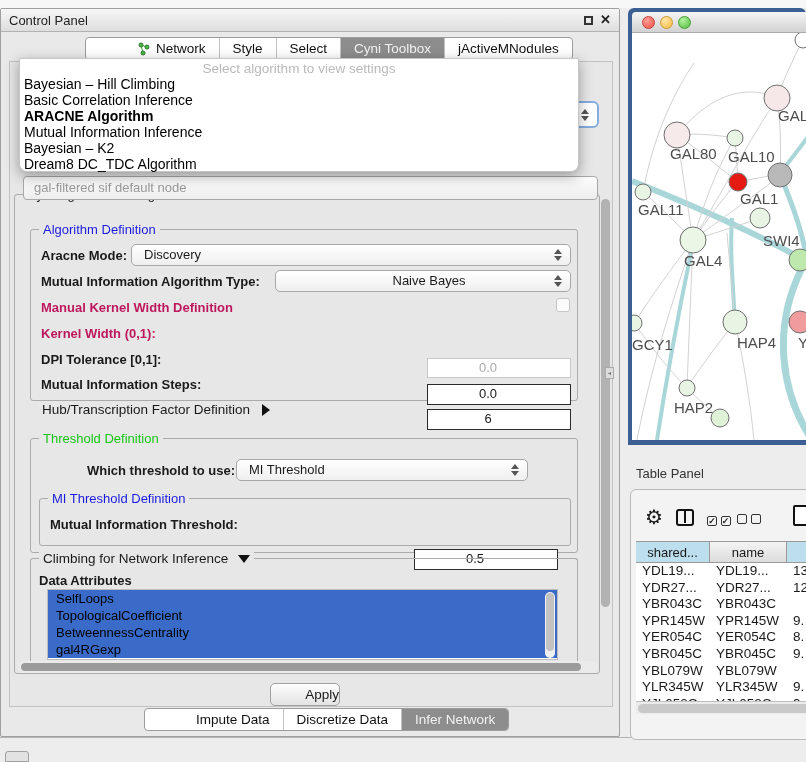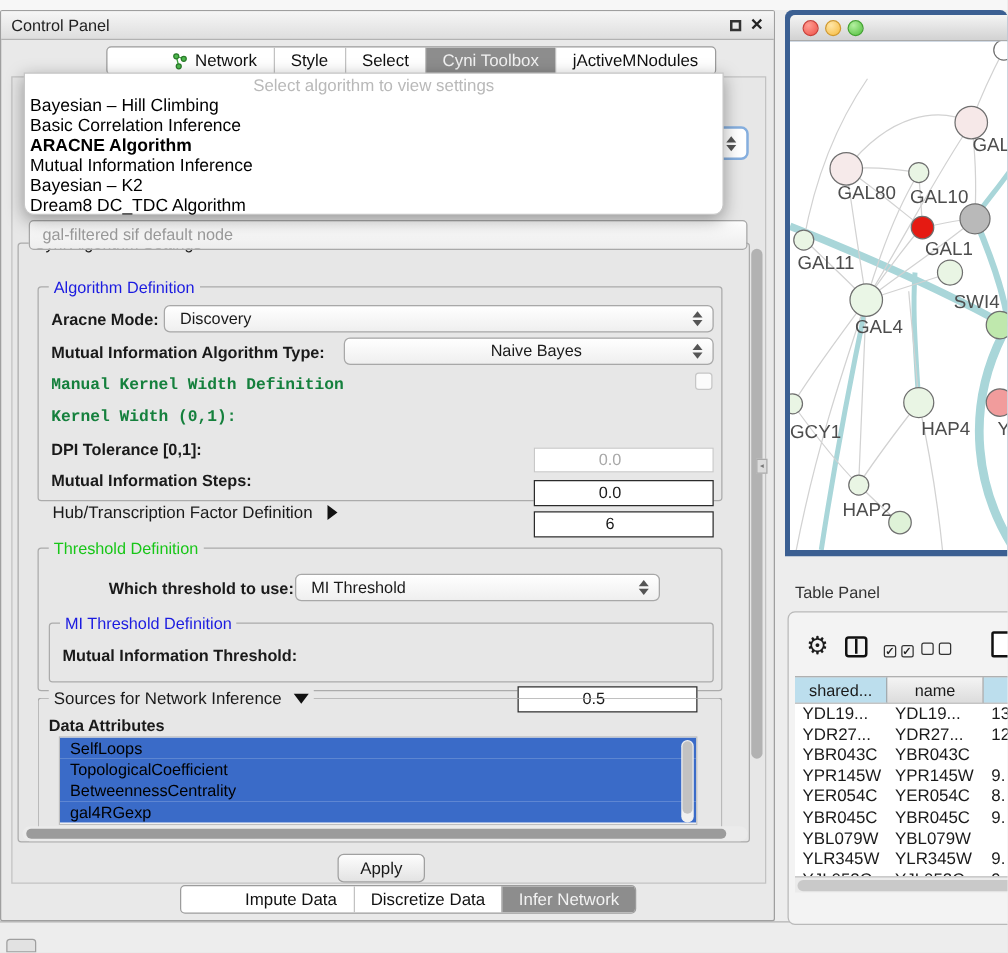--- a/index.html
+++ b/index.html
@@ -46,21 +46,21 @@
   .dropdown .item.bold { font-weight:bold; }
 
   
   .groupbox { border:1px solid #ababab; border-radius:3px; }
   .gb-title { position:absolute; top:-8px; left:8px; background:#e7e7e7; padding:0 4px;
               font-size:13px; white-space:nowrap; }
   .blue  { color:#1b1be0; }
   .green { color:#18c618; }
 
   .lbl  { font-size:13px; font-weight:bold; white-space:nowrap; }
-  .lbl.disabled { color:#15803d;font-family:Liberation Mono, monospace; }
+  .lbl.disabled { color:#be185d; }
 
   .combo { background:linear-gradient(#ffffff,#efefef); border:1px solid #a8a8a8;
            border-radius:5px; font-size:13px; line-height:20px; padding-left:12px; }
   .stepper { position:absolute; right:8px; top:50%; transform:translateY(-50%);
              display:flex; flex-direction:column; gap:2px; }
   .stepper .up   { width:0; height:0; border-left:4px solid transparent;
                    border-right:4px solid transparent; border-bottom:5px solid #555; }
   .stepper .down { width:0; height:0; border-left:4px solid transparent;
                    border-right:4px solid transparent; border-top:5px solid #555; }
 
@@ -75,21 +75,21 @@
               color:#000000; font-size:13px; }
   .list-vscroll { position:absolute; right:2px; top:2px; width:10px; height:66px; background:#f0f0f0; border-radius:5px;}
   .list-thumb { position:absolute; right:1px; top:1px; width:8px; height:58px; background:#c2c2c2; border-radius:4px; }
 
   .vscroll-track { left:585px; top:4px; width:11px; height:460px; }
   .vscroll-thumb { position:absolute; left:1px; top:0; width:9px; height:408px;
                    background:#b2b2b2; border-radius:5px; }
   .hscroll-track { background:#ebebeb; border-radius:6px; }
   .hscroll-thumb { position:absolute; background:#9b9b9b; border-radius:5px; }
 
-  .apply-btn { left:269px; top:674px; width:70px; height:23px; text-align:center;
+  .apply-btn { left:269px; top:674px; width:70px; height:23px; text-align:right;
                line-height:21px; font-size:13.5px; background:linear-gradient(#fdfdfd,#e3e3e3);
                border:1px solid #a0a0a0; border-radius:5px; }
 
   
   .tri-right { display:inline-block; width:0; height:0; border-top:6px solid transparent;
                border-bottom:6px solid transparent; border-left:8px solid #111;
                vertical-align:middle; margin-left:8px; }
   .tri-down  { display:inline-block; width:0; height:0; border-left:6px solid transparent;
                border-right:6px solid transparent; border-top:8px solid #111;
                vertical-align:middle; margin-left:6px; }
@@ -261,21 +261,21 @@
         <span class="gb-title blue">MI Threshold Definition</span>
         <span class="abs lbl" style="left:10px; top:18px;">Mutual Information Threshold:</span>
         <div class="abs field" style="left:374px; top:14px; width:144px; height:21px;">
           <span>0.5</span>
         </div>
       </div>
     </div>
 
     <div class="abs groupbox" style="left:15px; top:363px; width:548px; height:112px; border-bottom:none;">
       <span class="gb-title" style="font-size:13.5px;">
-        <span>Sources for Network Inference</span>
+        <span>Climbing for Network Inference</span>
         <span class="tri-down"></span>
       </span>
       <span class="abs lbl" style="left:8px; top:14px;">Data Attributes</span>
 
       <div class="abs attr-list" style="left:16px; top:30px; width:511px; height:71px;">
         <div class="attr-row">SelfLoops</div>
         <div class="attr-row">TopologicalCoefficient</div>
         <div class="attr-row">BetweennessCentrality</div>
         <div class="attr-row">gal4RGexp</div>
         <div class="list-vscroll">

